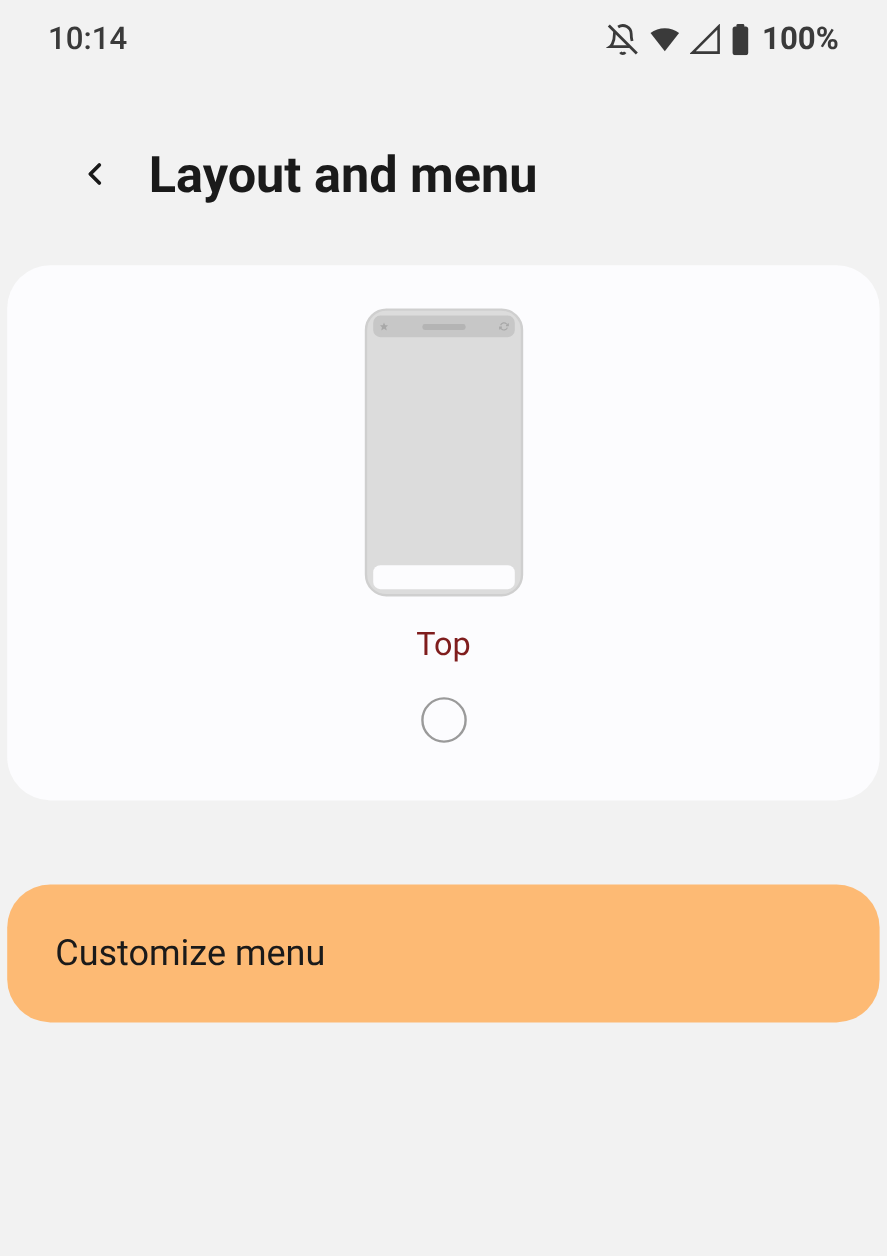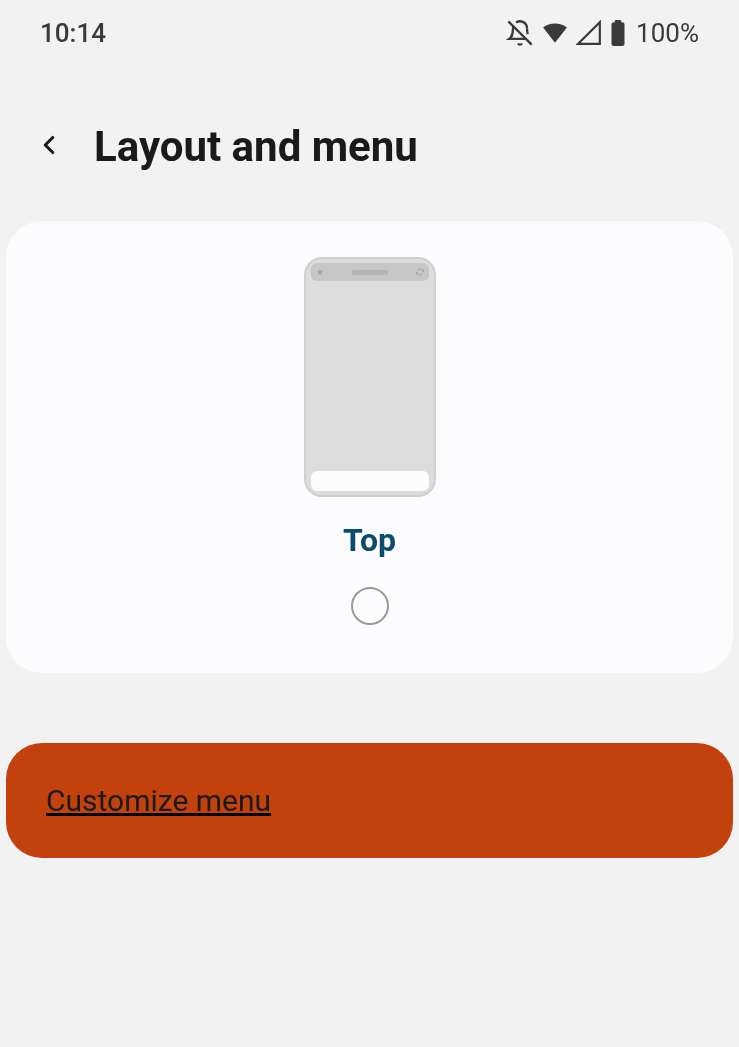--- a/index.html
+++ b/index.html
@@ -26,27 +26,27 @@
     .status-right {
       display: flex;
       align-items: center;
       gap: 8px;
     }
     .status-right svg {
       display: block;
     }
     .battery-text {
       font-size: 26px;
-      font-weight: 400;
+      font-weight: 700;
       margin-left: 2px;
     }
     .header {
       display: flex;
       align-items: center;
-      padding: 60px 30px 50px 34px;
+      padding: 60px 30px 50px 64px;
       gap: 30px;
     }
     .back-chevron {
       cursor: pointer;
     }
     .page-title {
       font-size: 42px;
       font-weight: 700;
       color: #1a1a1a;
     }
@@ -128,24 +128,23 @@
     .bottom-white-strip {
       position: absolute;
       bottom: 4px;
       left: 5px;
       right: 5px;
       height: 20px;
       background: #fcfcfe;
       border-radius: 6px;
     }
     .option-label {
-      font-size: 32px;
-      color: #0c4a6e;
+      font-size: 27px;
+      color: #7f1d1d;
       margin-bottom: 28px;
-      font-weight: bold;
     }
     .radio {
       width: 38px;
       height: 38px;
       border-radius: 50%;
       border: 2.5px solid #9a9a9a;
       position: relative;
     }
     .radio.selected {
       border: 3px solid #0e7ef0;
@@ -155,26 +154,25 @@
       position: absolute;
       top: 50%;
       left: 50%;
       transform: translate(-50%, -50%);
       width: 20px;
       height: 20px;
       background: #0e7ef0;
       border-radius: 50%;
     }
     .card-simple {
-      background: #c2410c;
+      background: #fdba74;
       border-radius: 36px;
       margin: 70px 6px 0 6px;
       padding: 40px 40px;
       cursor: pointer;
-      text-decoration: underline;
     }
     .simple-label {
       font-size: 30px;
       color: #1a1a1a;
       font-weight: 400;
     }
   </style>
 </head>
 <body>
 

